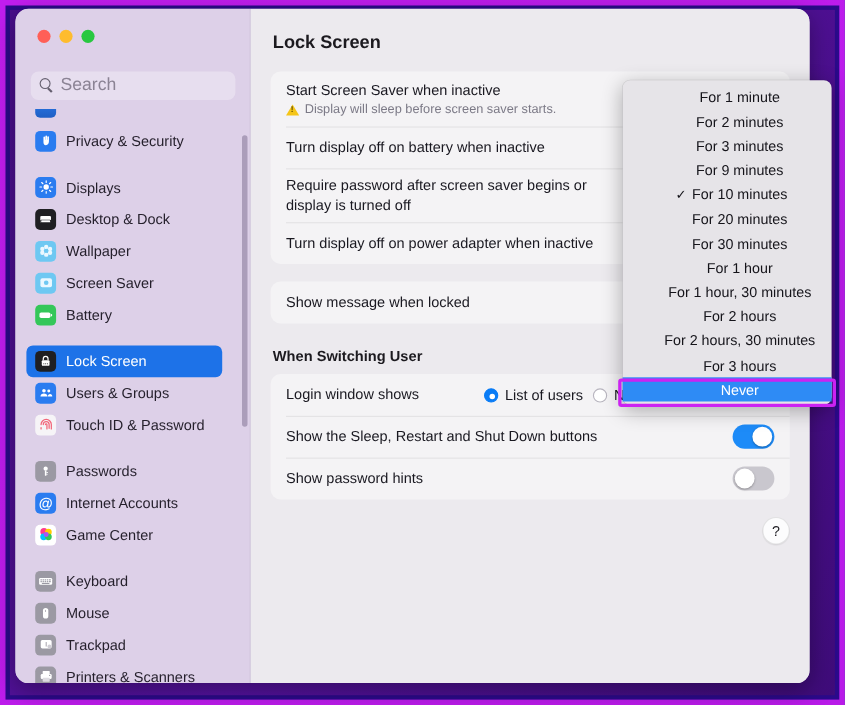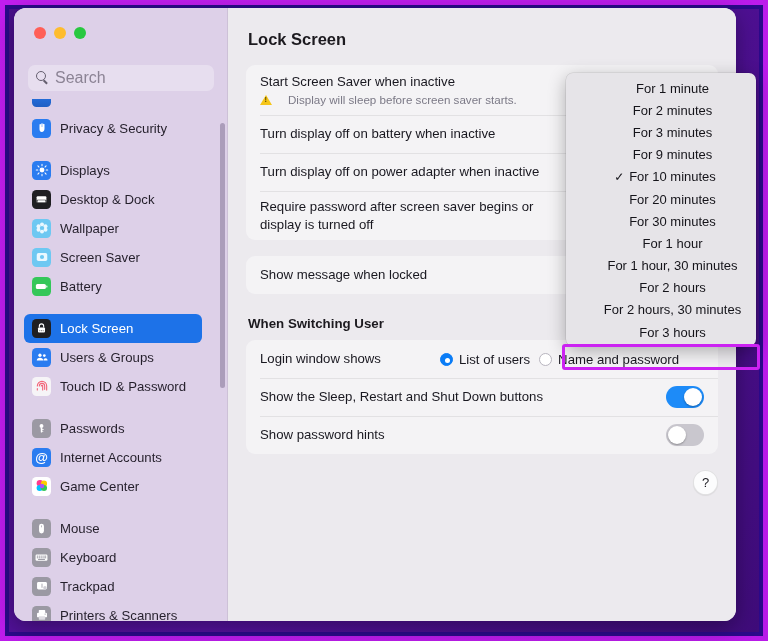--- a/index.html
+++ b/index.html
@@ -163,21 +163,21 @@
   }
   .row + .row:before {
     content: ""; position: absolute;
     left: 14px; right: 0; top: 0; height: 1px;
     background: rgba(0,0,0,.07);
   }
   .row .lbl { flex: 1 1 auto; line-height: 1.3; }
   .row.tall { min-height: 49px; padding-top: 7px; padding-bottom: 7px; }
   .row.twoline { min-height: 50px; }
   .sub {
-    display: flex; align-items: center; gap: 16px;
+    display: flex; align-items: center; gap: 5px;
     font-size: 11.6px; color: #7b7986; margin-top: 2px;
   }
   .warn-tri {
     width: 0; height: 0; position: relative;
     border-left: 6px solid transparent;
     border-right: 6px solid transparent;
     border-bottom: 10px solid #f5c518;
     flex: 0 0 12px;
   }
   .warn-tri:after {
@@ -431,30 +431,20 @@
                 <circle cx="15" cy="8.5" r="4.6" fill="#ffcc00"></circle>
                 <circle cx="8.5" cy="15" r="4.6" fill="#00c2ff"></circle>
                 <circle cx="15" cy="15" r="4.6" fill="#34c759"></circle>
                 <circle cx="12" cy="12" r="3.4" fill="#a855f7"></circle>
               </svg>
           </span>
           <span>Game Center</span>
         </div>
 
         <div class="navsep"></div>
-
-        <div class="navitem">
-          <span class="ico" style="background:#9b99a3">
-            <svg width="13" height="13" viewBox="0 0 24 24">
-                <rect x="7.5" y="3" width="9" height="18" rx="4.5" fill="#fff"></rect>
-                <rect x="11.4" y="6" width="1.2" height="4" rx=".6" fill="#9b99a3"></rect>
-              </svg>
-          </span>
-          <span>Mouse</span>
-        </div>
 
         <div class="navitem">
           <span class="ico" style="background:#9b99a3">
             <svg width="15" height="15" viewBox="0 0 24 24">
                 <rect x="2.5" y="7" width="19" height="10" rx="2" fill="#fff"></rect>
                 <g fill="#9b99a3">
                   <rect x="4.5" y="9" width="2" height="1.7"></rect>
                   <rect x="7.5" y="9" width="2" height="1.7"></rect>
                   <rect x="10.5" y="9" width="2" height="1.7"></rect>
                   <rect x="13.5" y="9" width="2" height="1.7"></rect>
@@ -466,20 +456,30 @@
                   <rect x="16.5" y="11.6" width="3" height="1.7"></rect>
                   <rect x="6.5" y="14.2" width="11" height="1.7"></rect>
                 </g>
               </svg>
           </span>
           <span>Keyboard</span>
         </div>
 
         <div class="navitem">
           <span class="ico" style="background:#9b99a3">
+            <svg width="13" height="13" viewBox="0 0 24 24">
+                <rect x="7.5" y="3" width="9" height="18" rx="4.5" fill="#fff"></rect>
+                <rect x="11.4" y="6" width="1.2" height="4" rx=".6" fill="#9b99a3"></rect>
+              </svg>
+          </span>
+          <span>Mouse</span>
+        </div>
+
+        <div class="navitem">
+          <span class="ico" style="background:#9b99a3">
             <svg width="14" height="14" viewBox="0 0 24 24">
                 <rect x="3.5" y="5" width="17" height="13" rx="2.5" fill="#fff"></rect>
                 <path d="M12 8v7" stroke="#9b99a3" stroke-width="1.4"></path>
                 <circle cx="17" cy="15" r="3" fill="#cfcdd4"></circle>
               </svg>
           </span>
           <span>Trackpad</span>
         </div>
 
         <div class="navitem">
@@ -509,25 +509,25 @@
           <div>Start Screen Saver when inactive</div>
           <div class="sub">
             <span class="warn-tri"></span>
             <span>Display will sleep before screen saver starts.</span>
           </div>
         </div>
       </div>
       <div class="row">
         <div class="lbl">Turn display off on battery when inactive</div>
       </div>
+      <div class="row tall">
+        <div class="lbl" style="max-width:300px">Require password after screen saver begins or display is turned off</div>
+      </div>
       <div class="row">
         <div class="lbl">Turn display off on power adapter when inactive</div>
-      </div>
-      <div class="row tall">
-        <div class="lbl" style="max-width:300px">Require password after screen saver begins or display is turned off</div>
       </div>
     </div>
 
     <div class="card">
       <div class="row">
         <div class="lbl">Show message when locked</div>
       </div>
     </div>
 
     <div class="section-head">When Switching User</div>
@@ -608,15 +608,19 @@
       <span>For 2 hours</span>
     </div>
   <div class="dd-item">
       <span class="dd-check"></span>
       <span>For 2 hours, 30 minutes</span>
     </div>
   <div class="dd-item">
       <span class="dd-check"></span>
       <span>For 3 hours</span>
     </div>
+  <div class="dd-item hl">
+      <span class="dd-check"></span>
+      <span>Never</span>
+    </div>
 </div>
 
 <div class="hl-box"></div>
 
 </body></html>

